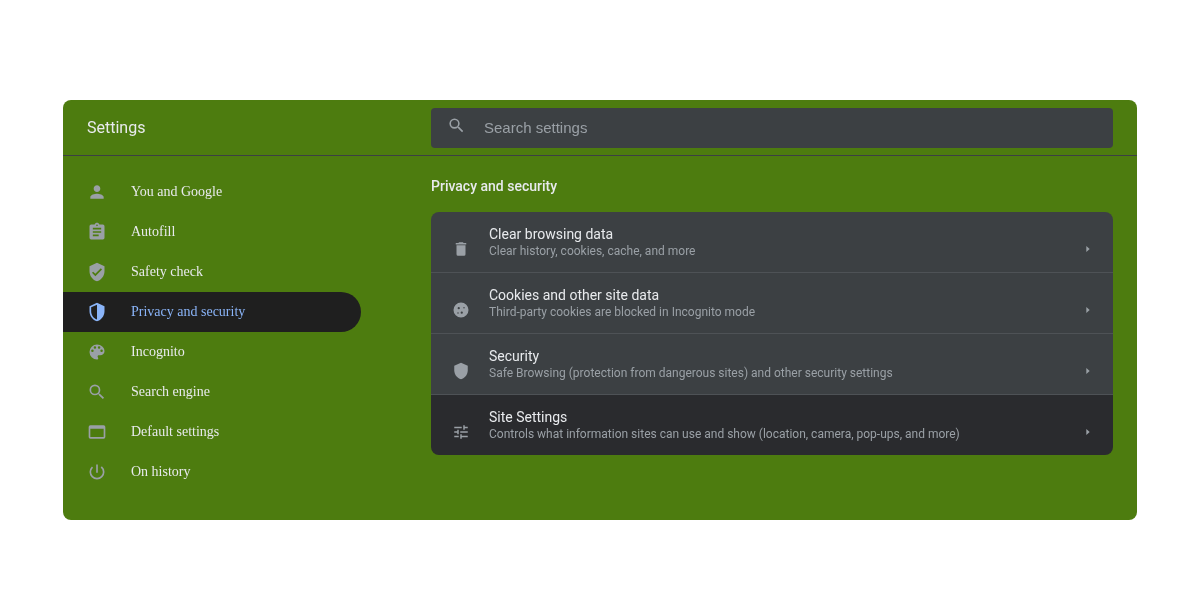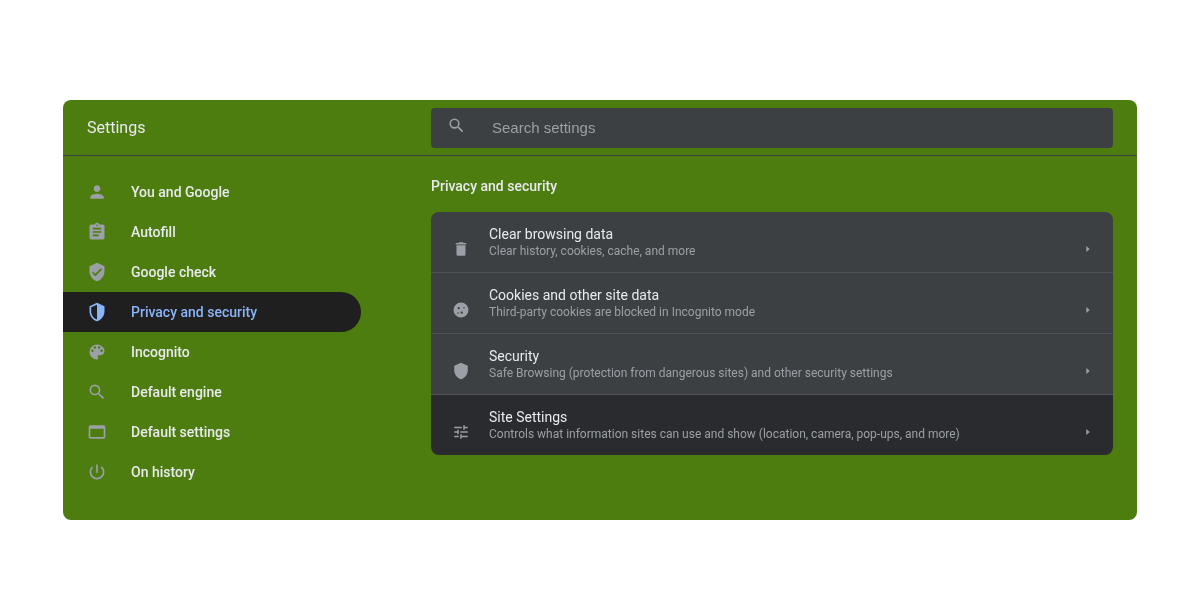--- a/index.html
+++ b/index.html
@@ -35,36 +35,35 @@
   }
   .searchbox {
     flex: 1;
     margin-right: 24px;
     background: #3c4043;
     border-radius: 4px;
     height: 40px;
     display: flex;
     align-items: center;
     padding: 0 16px;
-    gap: 8px;
   }
   .searchbox svg { fill: #9aa0a6; flex-shrink:0; }
   .searchbox input {
     background: transparent;
     border: none;
     outline: none;
     color: #e8eaed;
     font-size: 15px;
     margin-left: 18px;
     flex:1;
   }
   .searchbox input::placeholder { color: #9aa0a6; }
 
   .body { display: flex; }
-  .sidebar { width: 310px; padding-top: 16px; }
+  .sidebar { width: 310px; padding-top: 16px; font-family: Liberation Serif, serif; }
   .sb-item {
     display: flex;
     align-items: center;
     height: 40px;
     padding-left: 24px;
     cursor: pointer;
     border-radius: 0 20px 20px 0;
     margin-right: 12px;
   }
   .sb-item .ic { width: 20px; height:20px; display:flex; align-items:center; justify-content:center; }
@@ -130,21 +129,21 @@
         </span>
         <span class="lbl">Autofill</span>
       </div>
 
       <div class="sb-item">
         <span class="ic">
           <svg width="20" height="20" viewBox="0 0 24 24">
               <path d="M12 1L3 5v6c0 5.55 3.84 10.74 9 12 5.16-1.26 9-6.45 9-12V5l-9-4zm-2 16l-4-4 1.41-1.41L10 14.17l6.59-6.59L18 9l-8 8z"></path>
             </svg>
         </span>
-        <span class="lbl">Google check</span>
+        <span class="lbl">Safety check</span>
       </div>
 
       <div class="sb-item active">
         <span class="ic">
           <svg width="20" height="20" viewBox="0 0 24 24">
               <path d="M12 1L3 5v6c0 5.55 3.84 10.74 9 12 5.16-1.26 9-6.45 9-12V5l-9-4zm0 19.93C8.02 19.8 5 15.53 5 11V6.3l7-3.11v17.74z"></path>
             </svg>
         </span>
         <span class="lbl">Privacy and security</span>
       </div>
@@ -157,21 +156,21 @@
         </span>
         <span class="lbl">Incognito</span>
       </div>
 
       <div class="sb-item">
         <span class="ic">
           <svg width="20" height="20" viewBox="0 0 24 24">
               <path d="M15.5 14h-.79l-.28-.27A6.471 6.471 0 0016 9.5 6.5 6.5 0 109.5 16a6.47 6.47 0 004.23-1.57l.27.28v.79l5 4.99L20.49 19l-4.99-5zM9.5 14A4.5 4.5 0 1114 9.5 4.5 4.5 0 019.5 14z"></path>
             </svg>
         </span>
-        <span class="lbl">Default engine</span>
+        <span class="lbl">Search engine</span>
       </div>
 
       <div class="sb-item">
         <span class="ic">
           <svg width="20" height="20" viewBox="0 0 24 24">
               <path d="M20 4H4a2 2 0 00-2 2v12a2 2 0 002 2h16a2 2 0 002-2V6a2 2 0 00-2-2zm0 14H4V8h16v10z"></path>
             </svg>
         </span>
         <span class="lbl">Default settings</span>
       </div>

